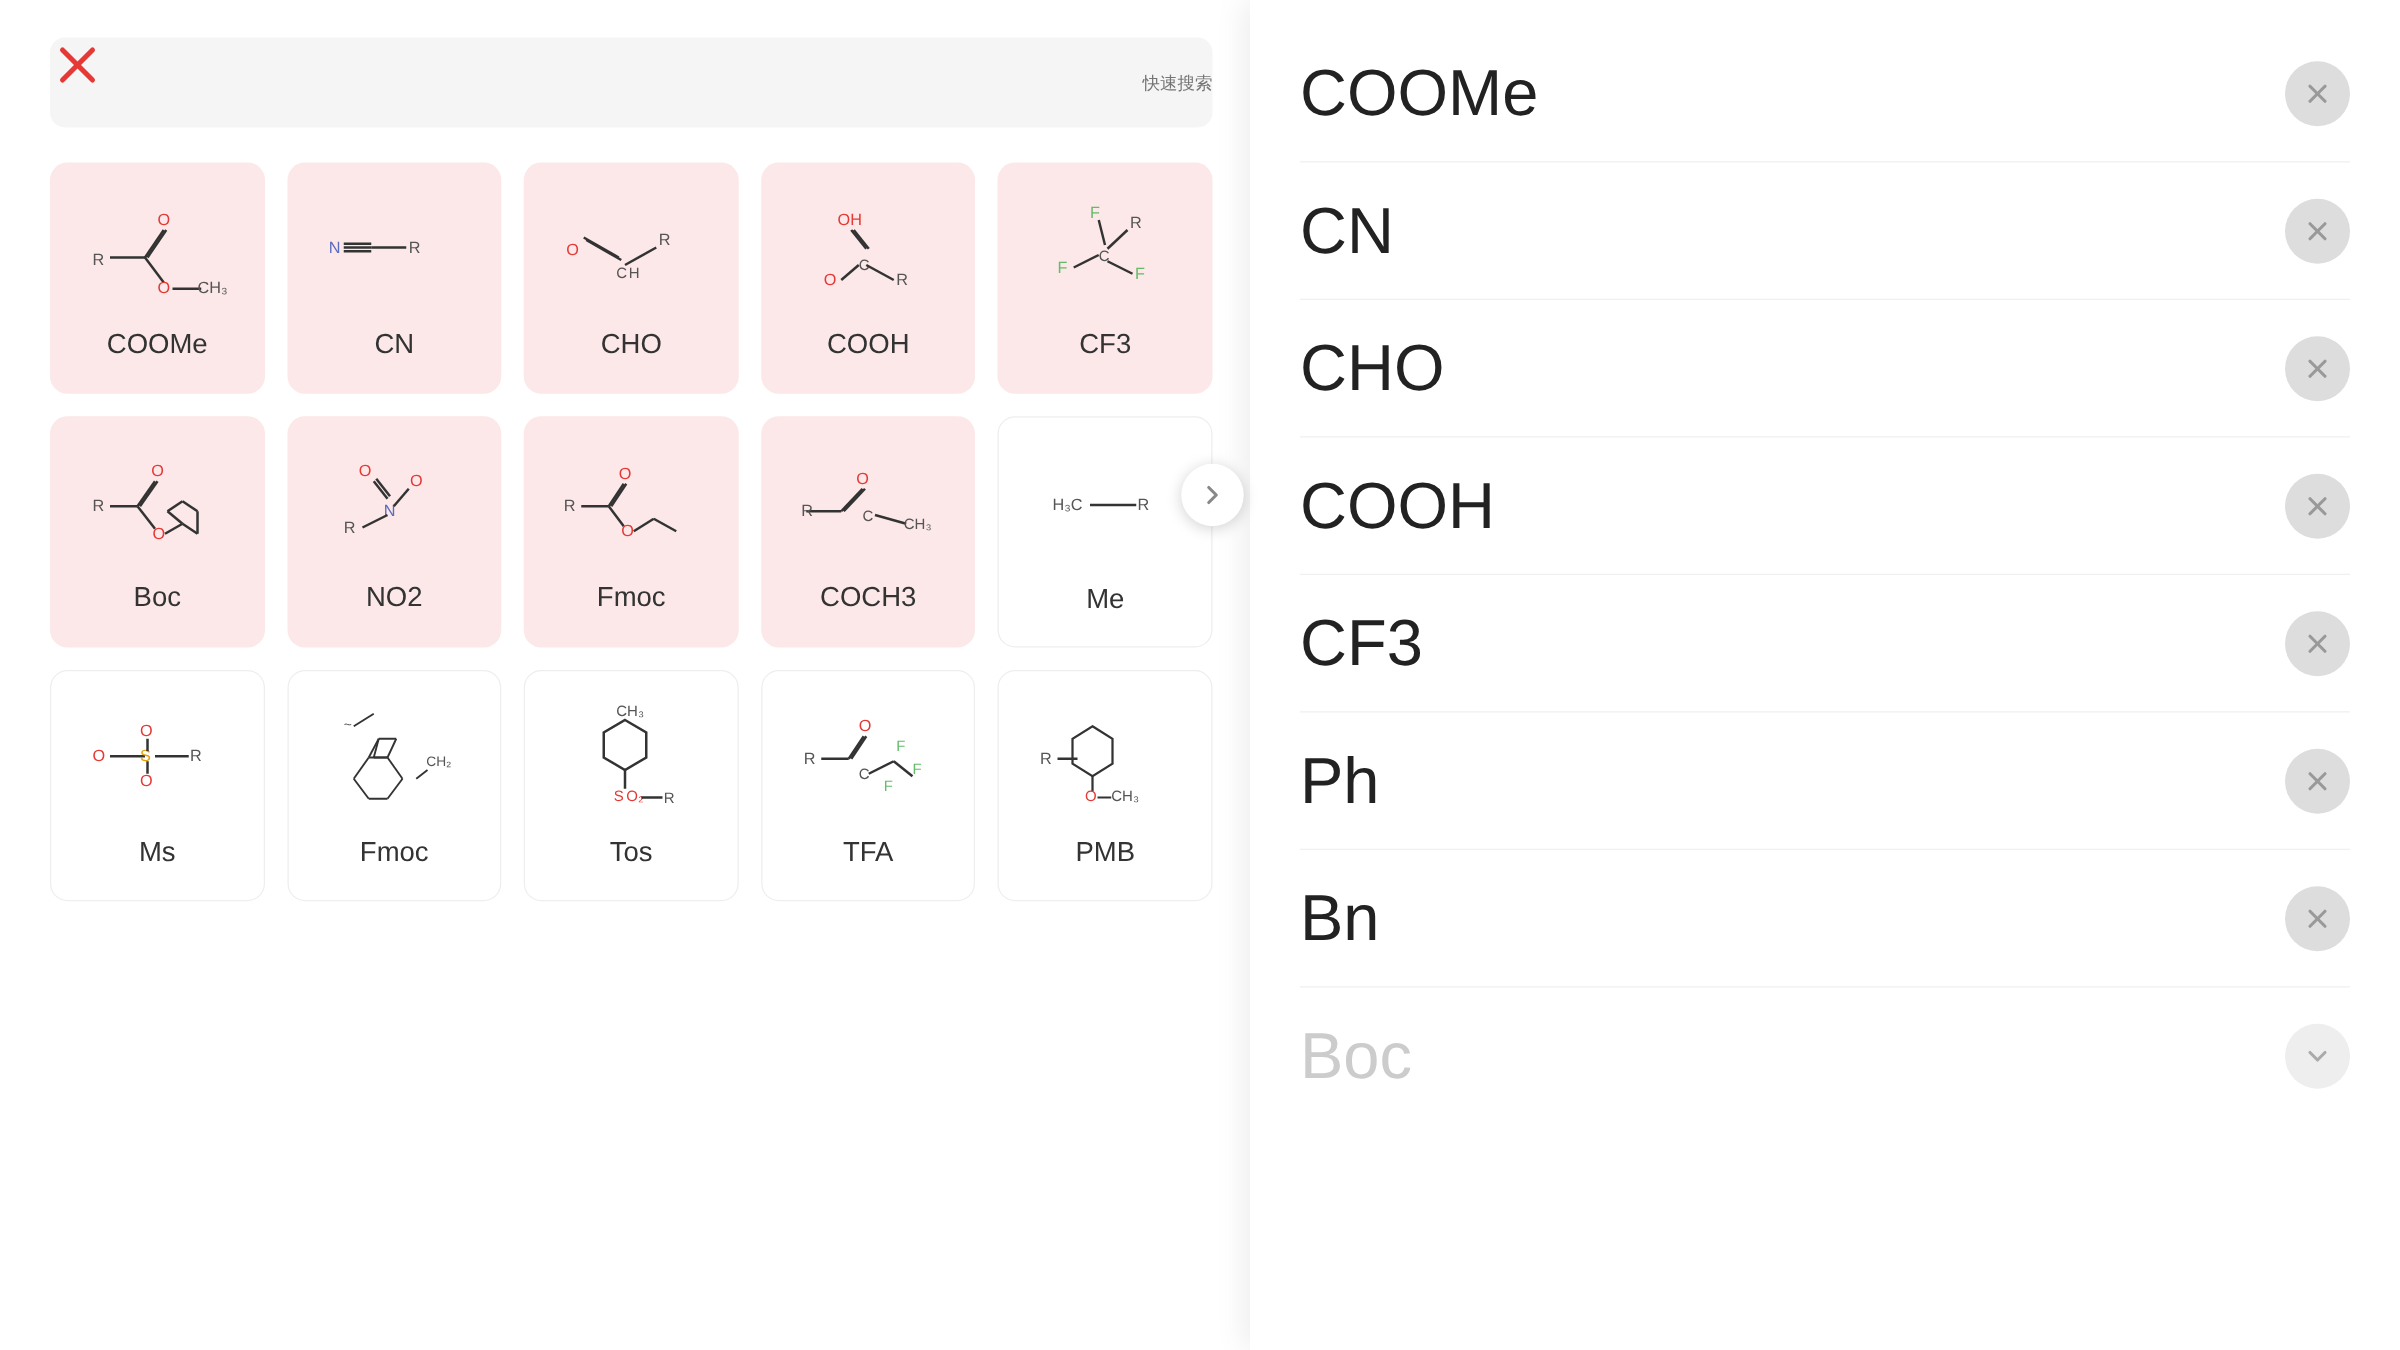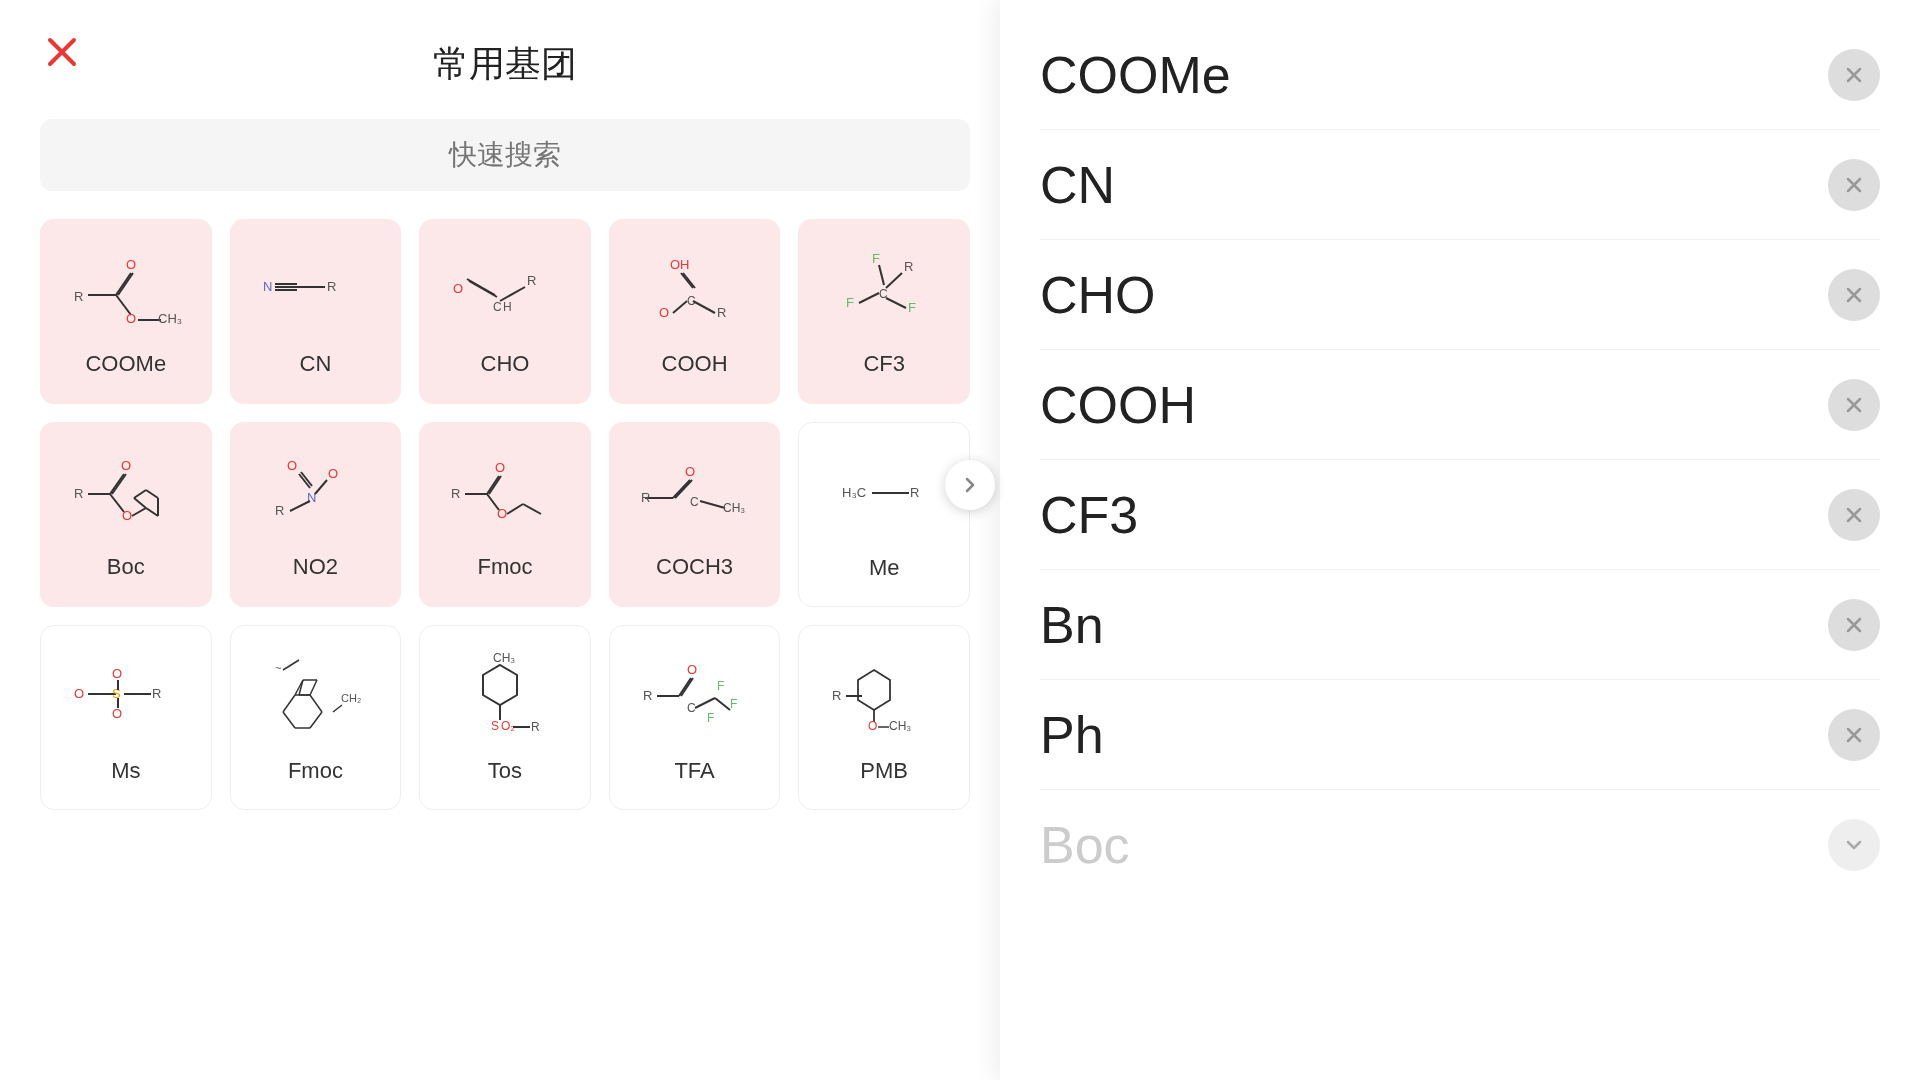--- a/index.html
+++ b/index.html
@@ -48,23 +48,23 @@
       border: none;
       display: flex;
       align-items: center;
       justify-content: center;
       margin-bottom: 28px;
     }
     .search-bar input {
       background: transparent;
       border: none;
       outline: none;
-      font-size: 28px;
+      font-size: 14px;
       color: #aaa;
-      text-align: center;
+      text-align: right;
       width: 100%;
     }
 
     .grid {
       display: grid;
       grid-template-columns: repeat(5, 1fr);
       gap: 18px;
     }
 
     .card {
@@ -149,21 +149,20 @@
 
 <div class="main-panel">
 
   <div class="close-btn">
     <svg viewBox="0 0 36 36" fill="none">
       <line x1="6" y1="6" x2="30" y2="30" stroke="#e53935" stroke-width="4" stroke-linecap="round"></line>
       <line x1="30" y1="6" x2="6" y2="30" stroke="#e53935" stroke-width="4" stroke-linecap="round"></line>
     </svg>
   </div>
 
-  <div class="page-title">常用基团</div>
 
   <div class="search-bar">
     <input type="text" placeholder="快速搜索" style="">
   </div>
 
   <div class="grid" style="position:relative;">
 
     <div class="card">
       <svg class="chem-svg" viewBox="0 0 120 110">
 
@@ -441,31 +440,31 @@
     <span class="right-item-label">CF3</span>
     <div class="right-remove-btn">
       <svg viewBox="0 0 24 24">
           <line x1="6" y1="6" x2="18" y2="18" stroke="#999" stroke-width="2.5" stroke-linecap="round"></line>
           <line x1="18" y1="6" x2="6" y2="18" stroke="#999" stroke-width="2.5" stroke-linecap="round"></line>
         </svg>
     </div>
   </div>
 
   <div class="right-item">
+    <span class="right-item-label">Ph</span>
+    <div class="right-remove-btn">
+      <svg viewBox="0 0 24 24">
+          <line x1="6" y1="6" x2="18" y2="18" stroke="#999" stroke-width="2.5" stroke-linecap="round"></line>
+          <line x1="18" y1="6" x2="6" y2="18" stroke="#999" stroke-width="2.5" stroke-linecap="round"></line>
+        </svg>
+    </div>
+  </div>
+
+  <div class="right-item">
     <span class="right-item-label">Bn</span>
-    <div class="right-remove-btn">
-      <svg viewBox="0 0 24 24">
-          <line x1="6" y1="6" x2="18" y2="18" stroke="#999" stroke-width="2.5" stroke-linecap="round"></line>
-          <line x1="18" y1="6" x2="6" y2="18" stroke="#999" stroke-width="2.5" stroke-linecap="round"></line>
-        </svg>
-    </div>
-  </div>
-
-  <div class="right-item">
-    <span class="right-item-label">Ph</span>
     <div class="right-remove-btn">
       <svg viewBox="0 0 24 24">
           <line x1="6" y1="6" x2="18" y2="18" stroke="#999" stroke-width="2.5" stroke-linecap="round"></line>
           <line x1="18" y1="6" x2="6" y2="18" stroke="#999" stroke-width="2.5" stroke-linecap="round"></line>
         </svg>
     </div>
   </div>
 
   <div class="right-item" style="border-bottom:none;">
     <span class="right-item-label" style="color:#ccc;">Boc</span>

